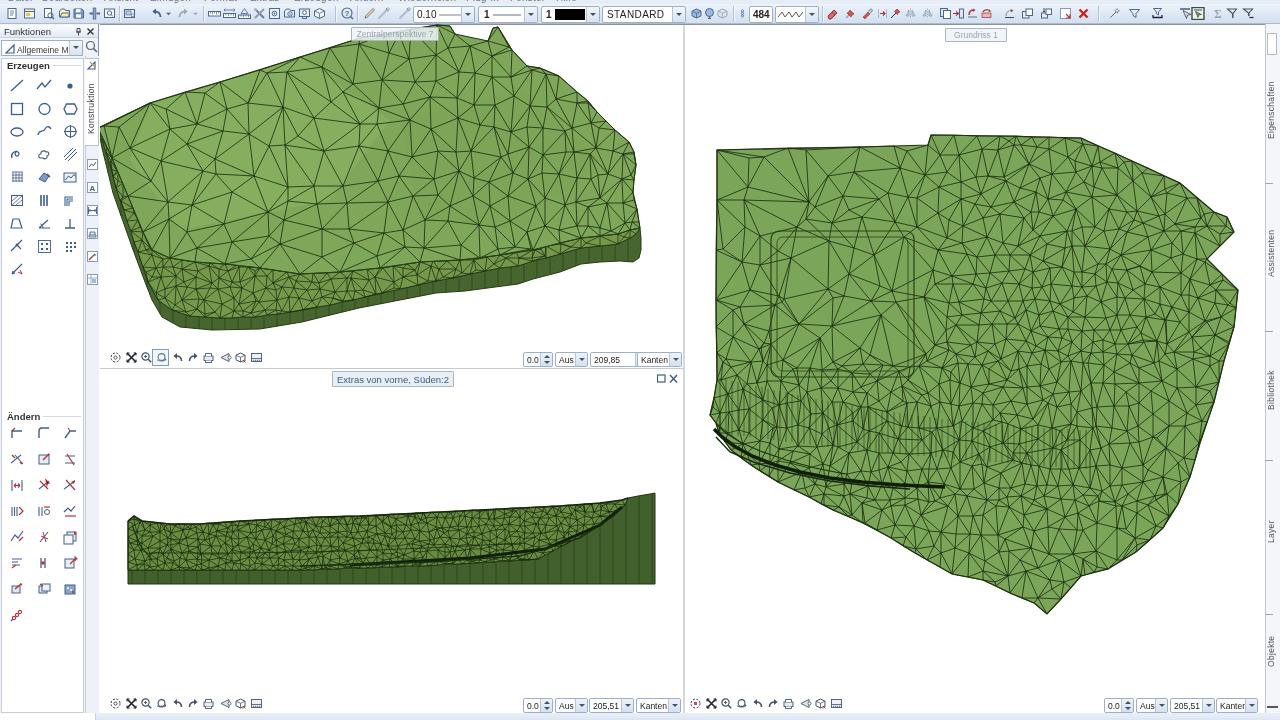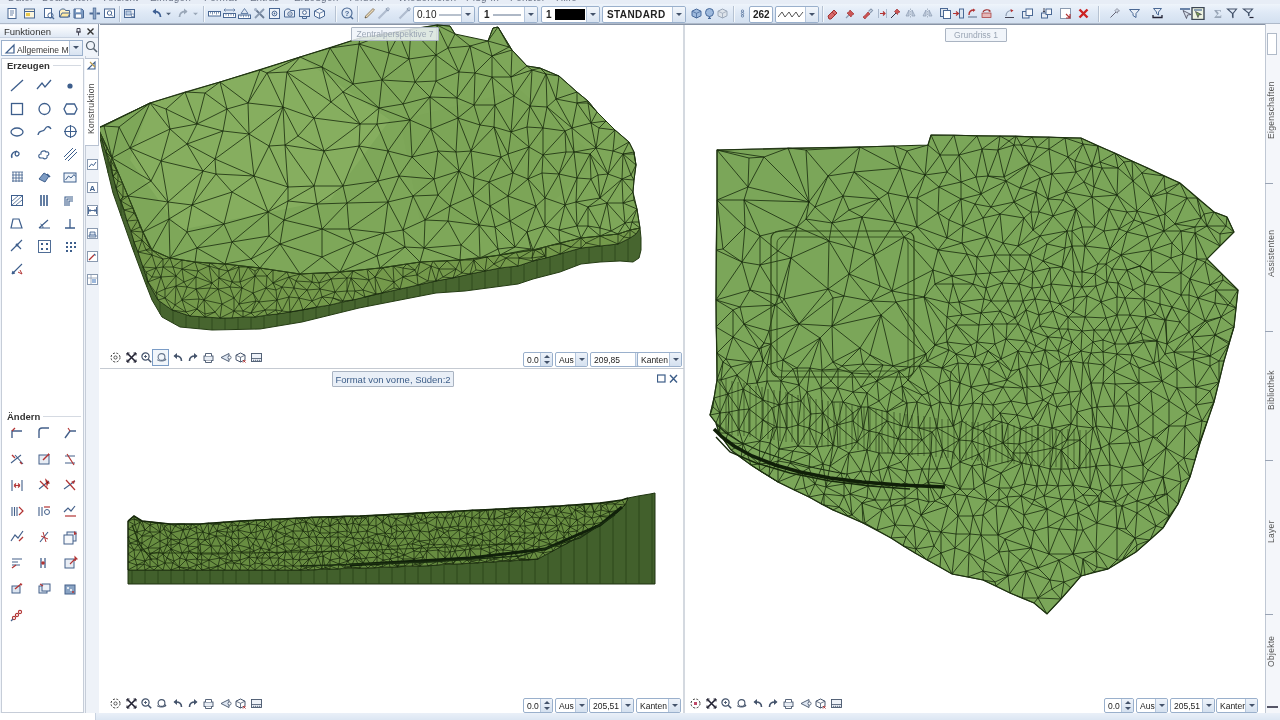--- a/index.html
+++ b/index.html
@@ -167,21 +167,21 @@
         <path d="M0 1h28" stroke="#9aa7b8" stroke-width="1.6"></path>
       </svg>
       <span class="ar"></span>
     </div>
     <div class="combo" style="left:541px;width:59px">
       <span style="position:absolute;left:4px;top:2px;font-weight:bold">1</span>
       <span style="position:absolute;left:13px;top:2px;width:30px;height:11px;background:#000"></span>
       <span class="ar"></span>
     </div>
     <div class="combo" style="left:602px;width:84px">
-      <span style="position:absolute;left:4px;top:2px;font-weight:bold;letter-spacing:.4px">STANDARD</span>
+      <span style="position:absolute;left:4px;top:2px;font-weight:normal;letter-spacing:.4px">STANDARD</span>
       <span class="ar"></span>
     </div>
     <svg style="position:absolute;left:690px;top:3px" width="13" height="13" viewBox="0 0 13 13">
       <path d="M6.5 2L11 4.2v4.6L6.5 11L2 8.8V4.2z" fill="#9db9dd" stroke="#46689a"></path>
       <path d="M2 4.2l4.5 2.1L11 4.2M6.5 6.3V11" fill="none" stroke="#46689a" stroke-width="0.8"></path>
     </svg>
     <svg style="position:absolute;left:703px;top:3px" width="13" height="13" viewBox="0 0 13 13">
       <circle cx="6.5" cy="5.5" r="4" fill="#9db9dd" stroke="#46689a"></circle>
       <path d="M6.5 9.5v2" stroke="#46689a" stroke-width="1.5"></path>
       <path d="M5 11.5h3" stroke="#46689a"></path>
@@ -190,21 +190,21 @@
       <path d="M6.5 2L11 4.2v4.6L6.5 11L2 8.8V4.2z" fill="#dde3ea" stroke="#9aa7b8"></path>
       <path d="M2 4.2l4.5 2.1L11 4.2M6.5 6.3V11" fill="none" stroke="#9aa7b8" stroke-width="0.8"></path>
     </svg>
     <div class="sep" style="left:733px"></div>
     <svg style="position:absolute;left:738px;top:3px" width="9" height="13" viewBox="0 0 13 13">
       <circle cx="6.5" cy="3" r="1.7" fill="none" stroke="#4a6894"></circle>
       <circle cx="6.5" cy="6.5" r="1.7" fill="none" stroke="#4a6894"></circle>
       <circle cx="6.5" cy="10" r="1.7" fill="none" stroke="#4a6894"></circle>
     </svg>
     <div class="combo" style="left:749px;width:24px">
-      <span style="position:absolute;left:3px;top:2px;font-weight:bold">262</span>
+      <span style="position:absolute;left:3px;top:2px;font-weight:bold">484</span>
     </div>
     <div class="combo" style="left:775px;width:44px">
       <svg style="position:absolute;left:2px;top:3px" width="27" height="9">
         <path d="M0 7L4 2l3 5 4-5 3 5 4-5 3 5 4-5" fill="none" stroke="#555" stroke-width="1"></path>
       </svg>
       <span class="ar"></span>
     </div>
     <div class="sep" style="left:822px"></div>
     <svg style="position:absolute;left:826px;top:3px" width="13" height="13" viewBox="0 0 13 13">
       <path d="M2 9l6-6 3 3-6 6H3z" fill="#d76a6a" stroke="#a03030"></path>
@@ -337,21 +337,21 @@
 <path d="M395 114L397 120M43 388L34 402M416 467L413 477M362 379L352 401M357 376L362 379M314 112L330 112M107 427L124 430M477 504L464 516M397 535L411 543M371 383L366 404M30 303L47 286M382 305L396 307M222 403L233 404M112 422L131 423M464 516L450 528M274 465L281 472M265 380L267 402M55 434L45 426M281 230L266 252M478 152L479 165M377 176L367 192M540 202L534 210M246 408L257 426M270 510L269 524M471 317L481 320M462 481L470 502M301 476L297 491M45 426L39 418M214 144L239 151M245 429L251 445M37 338L45 343M319 515L345 524M102 124L120 126M214 144L222 173M239 151L261 148M495 249L474 263M363 345L375 338M347 248L346 264M256 344L272 339M375 338L385 337M222 356L236 371M431 330L418 341M31 126L63 134M367 192L381 207M506 313L488 328M473 337L479 330M236 371L242 369M312 126L318 153M431 273L431 291M282 340L274 359M521 202L534 210M416 144L431 171M86 384L93 381M328 121L343 140M382 293L396 307M536 250L524 261M74 241L64 266M111 203L105 234M347 248L364 244M548 208L534 210M411 383L428 382M367 370L362 379M542 281L535 293M364 244L376 243M181 369L182 383M287 404L297 407M40 335L45 343M474 263L495 271M309 320L315 335M166 458L164 470M91 403L84 419M409 203L399 222M171 418L181 426M147 486L153 483M331 391L335 405M457 199L478 207M193 409L212 415M232 475L243 478M375 475L361 485M181 426L193 429M92 458L74 447M84 439L92 437M163 429L161 450M354 154L366 150M332 300L345 307M316 398L317 419M481 320L479 330M389 476L379 493M317 419L327 436M92 437L104 439M410 442L424 441M289 180L305 183M424 441L436 444M335 121L351 123M441 246L432 259M335 472L348 476M372 327L375 338M290 250L300 264M512 274L519 297M479 190L489 200M410 262L415 278M176 479L196 486M414 138L406 142M530 266L529 279M281 230L291 233M374 280L387 288M312 511L319 515M260 306L249 321M441 246L454 242M469 290L479 296M102 369L93 381M295 170L289 180M340 547L352 544M135 364L146 378M233 404L251 404M75 324L73 325M440 368L428 382M63 385L53 406M533 358L533 337M335 405L317 419M329 294L340 286M407 318L405 329M338 194L332 222M346 113L363 113M222 403L212 415M406 173L409 203M391 388L385 400M340 286L353 291M408 306L424 306M295 511L313 528M299 537L322 552M313 476L310 482M142 152L129 183M495 207L497 230M436 536L422 545M309 231L304 249M267 402L273 416M424 306L435 306M321 473L323 483M449 514L451 521M31 356L35 356M33 409L30 399M324 231L323 247M336 574L340 547M436 536L451 521M543 320L524 332M515 324L529 311M376 243L386 262M65 338L77 337M528 378L524 367M460 293L471 317M102 369L113 361M495 271L503 271M397 339L402 339M174 123L168 148M458 275L469 290M272 492L287 492M511 174L501 174M31 176L58 176M253 360L264 356M208 122L214 144M397 506L411 499M456 149L465 173M101 379L115 377M57 365L53 386M143 217L142 265M83 307L85 320M285 321L270 330M408 163L406 173M125 390L112 401M188 231L206 267M443 382L453 379M252 189L231 203M383 368L385 380M202 169L222 173M446 137L462 144M291 318L289 333M205 368L201 388M137 389L123 404M275 175L263 196M307 396L316 398M361 590L348 579M297 407L286 417M436 444L436 461M196 460L189 476M397 471L403 482M348 579L336 574M30 303L30 276M207 464L204 476M293 430L286 442M391 506L387 530M185 277L195 291M268 111L273 131M515 324L524 332M30 276L30 226M390 148L406 142M296 440L301 443M412 472L403 482M247 246L249 260M252 226L266 252M116 448L123 444M406 142L416 144M298 459L313 464M263 196L277 202M386 262L374 280M345 188L353 188M466 248L459 260M358 472L375 475M424 225L441 208M395 327L397 339M550 284L535 293M363 345L354 362M436 482L451 489M405 329L402 339M321 356L337 364M256 344L253 360M47 286L58 300M446 331L468 339M309 231L324 231M120 195L143 217M216 362L236 371M265 348L264 356M175 383L182 383M466 248L485 234M33 409L42 409M42 409L53 406M121 368L115 377M146 302L174 324M350 168L353 188M238 273L263 279M519 238L524 261M129 183L146 199M147 274L146 302M465 367L453 379M374 407L385 400M30 276L47 286M540 202L521 202M411 383L410 402M353 291L367 287M120 195L111 203M163 186L176 193M494 159L479 165M390 185L367 192M251 404L257 426M344 231L347 248M140 463L158 472M245 429L243 445M367 424L353 442M381 207L386 207M348 476L361 485M340 317L350 322M257 426L251 445M239 151L222 173M240 330L207 342M347 248L333 260M357 237L347 248M405 329L417 328M541 193L540 202M387 461L404 464M265 348L272 339M31 329L47 313M474 263L458 275M108 466L119 464M488 328L479 330M121 368L135 364M328 121L318 153M228 502L243 507M486 283L503 288M325 347L321 356M297 491L310 482M465 367L476 357M123 178L129 183M213 347L222 356M410 527L431 536M333 345L337 364M113 300L146 302M534 222L534 210M181 369L175 383M431 504L440 505M382 305L376 314M405 359L411 383M309 320L302 327M349 275L364 277M157 172L129 183M536 250L537 256M331 391L322 400M478 152L494 159M320 315L315 335M43 388L53 406M210 278L240 330M305 183L297 194M335 405L352 401M479 190L478 207M201 397L212 415M276 219L252 226M371 383L385 400M74 417L84 419M372 462L358 472M223 430L245 429M322 400L317 419M207 429L215 438M231 464L232 475M135 480L138 470M315 449L336 439M411 499L410 527M196 486L179 499M442 470L436 482M519 297L503 308M467 413L457 441M464 516L451 521M447 157L465 173M290 250L287 260M333 345L341 342M495 249L504 255M297 194L314 190M410 262L401 272M377 176L390 185M191 357L205 368M221 127L239 151M374 280L382 293M462 213L478 207M431 330L444 339M43 388L53 386M142 265L113 300M341 363L354 362M290 250L304 249M135 364L137 389M321 300L320 315M371 383L385 380M363 530L387 530M193 377L201 388M407 318L395 327M246 408L251 404M504 453L498 434M314 112L323 117M249 321L263 326M491 364L501 389M521 235L536 250M101 379L101 404M251 404L267 402M131 423L147 421M238 273L249 321M40 335L65 338M423 185L409 203M261 318L270 330M443 382L441 407M147 421L152 423M449 514L431 536M55 434L57 420M222 173L231 203M313 464L313 476M272 492L270 510M270 301L293 301M111 203L92 227M276 397L273 416M31 176L59 203M335 472L323 483M498 434L513 419M155 449L140 463M429 129L438 138M386 222L388 248M383 445L393 444M460 293L455 309M388 248L386 262M202 169L209 198M416 467L424 462M504 255L503 271M396 307L395 327M356 263L364 277M474 280L469 290M524 261L512 274M524 342L507 335M276 219L301 213M255 508L270 510M233 342L253 360M414 138L432 144M388 248L396 248M341 342L341 363M354 154L334 164M329 294L321 300M454 242L465 226M270 510L284 510M202 169L193 175M355 340L354 362M504 255L524 261M205 368L193 377M408 306L407 318M231 174L222 173M297 547L309 558M102 369L115 377M261 293L276 291M350 322L359 326M175 383L177 405M268 111L291 112M78 133L123 178M345 188L347 206M357 376L347 395M440 368L453 379M276 291L295 289M515 194L489 200M63 385L77 396M354 302L373 305M335 405L333 420M93 425L112 422M484 492L477 504M242 458L254 474M509 209L509 203M222 403L236 416M364 445L372 462M373 305L382 305M31 126L31 176M391 388L407 404M269 470L272 492M529 311L524 332M258 460L269 470M65 441L55 434M252 226L247 246M457 441L462 446M518 190L521 202M455 309L471 317M152 345L147 338M341 429L345 441M470 476L462 481M323 247L333 260M263 326L256 344M432 259L439 274M205 482L219 481M355 340L363 345M405 329L397 339M447 266L458 275M548 303L535 293M446 331L453 344M81 341L81 357M216 362L222 356M273 131L290 153M89 281L58 300M348 507L362 503M458 318L468 339M296 341L303 360M261 148L253 163M418 341L417 359M381 207L379 224M63 385L77 376M209 501L228 502M350 168L345 188M86 384L77 396M345 307L350 322M274 359L265 380M77 376L86 384M391 388L406 384M387 530L410 527M379 114L395 114M57 365L77 376M481 470L483 492M406 384L411 383M185 277L146 302M163 186L146 199M267 402L276 397M395 114L412 122M442 320L431 330M276 397L287 404M381 207L361 220M297 556L309 558M395 552L385 564M24 391L28 374M433 205L441 208M451 187L448 196M243 507L230 525M297 407L304 423M407 404L394 416M163 429L171 418M28 374L31 356M297 491L295 511M218 213L188 231M293 430L301 443M81 341L97 336M73 440L84 439M343 140L354 154M396 248L396 263M420 240L409 250M142 265L98 275M83 452L84 439M418 341L428 348M404 443L410 442M275 175L289 180M409 250L410 262M480 296L481 320M274 359L285 363M323 117L328 121M503 288L503 308M448 196L457 199M167 368L181 369M58 176L111 203M389 137L406 142M503 271L503 288M333 345L321 356M363 345L371 358M175 363L191 357M137 389L146 378M166 491L176 479M134 314L146 302M252 226L281 230M142 152L157 172M253 163L275 175M353 291L345 307M483 377L501 389M473 337L476 357M426 245L441 246M43 388L42 409M364 556L352 574M236 371L231 378M436 536L449 514M335 405L347 395M275 158L275 175M121 368L137 389M295 289L314 287M347 395L352 401M223 430L236 416M465 367L483 377M314 287L329 294M231 464L219 474M352 401L352 415M301 476L310 482M236 416L245 429M137 440L144 442M424 462L429 478M251 404L273 416M396 307L408 306M123 473L138 470M366 404L367 424M451 477L436 482M288 465L301 476M291 233L290 250M144 442L155 449M477 453L492 439M495 249L495 271M481 320L503 308M240 330L224 343M347 248L356 263M486 283L479 296M357 237L376 243M158 472L164 470M511 235L504 255M45 343L51 351M431 330L428 348M364 244L365 260M164 470L181 474M473 337L491 345M533 358L510 363M282 340L285 363M474 263L486 283M488 328L507 335M385 337L397 339M373 505L391 506M242 369L253 360M380 168L377 176M181 369L193 377M298 275L305 277M287 404L307 396M412 122L429 129M261 318L263 326M191 506L209 501M387 288L399 293M471 317L473 337M91 403L93 425M222 173L209 198M297 407L316 398M409 203L418 207M429 129L446 137M272 492L255 508M385 564L375 575M331 391L347 395M399 293L420 294M45 426L57 420M426 404L423 420M375 575L361 590M274 438L274 465M521 235L509 209M386 222L376 243M31 356L31 329M276 219L291 233M362 503L363 530M73 325L78 319M389 476L392 489M31 329L30 303M286 417L274 438M454 242L454 242M107 345L111 344M366 150L390 148M543 320L543 318M441 246L447 266M111 344L124 344M444 339L453 344M397 120L382 133M305 183L328 178M454 242L459 260M453 344L468 339M530 266L542 281M478 152L456 149M303 360L317 363M509 209L497 230M438 138L432 144M312 511L337 503M260 306L261 318M65 338L71 359M528 378L510 381M157 378L167 389M102 369L101 379M544 279L542 281M295 170L305 183M340 547L364 556M291 233L309 231M350 322L346 329M397 339L405 359M175 383L167 397M75 324L78 319M440 368L443 382M320 157L328 178M270 301L261 318M528 188L541 193M362 313L359 326M63 385L63 409M184 331L207 342M253 360L254 378M407 318L417 328M42 409L57 420M120 126L123 178M353 188L347 206M352 401L366 404M77 376L77 396M297 556L282 553M391 388L391 402M258 460L254 474M374 407L381 416M366 404L374 407M245 429L257 426M406 384L407 404M53 406L57 420M152 345L136 346M341 429L336 439M168 148L193 175M219 481L209 501M31 356L42 370M257 426L267 428M324 231L339 245M155 449L161 450M62 163L123 178M511 174L518 190M174 324L147 338M335 472L346 480M339 245L333 260M161 450L175 447M270 330L256 344M406 173L423 185M385 564L378 558M361 461L372 462M218 213L206 267M447 266L439 274M129 460L140 463M195 291L174 324M64 266L54 283M423 185L441 188M81 341L71 359M429 478L442 470M123 473L119 464M189 476L204 476M418 341L405 359M303 345L303 360M412 122L406 142M261 293L260 306M282 553L283 529M146 302L147 338M218 213L247 246M167 368L157 378M64 266L93 272M91 403L101 404M291 318L302 327M205 368L217 377M137 389L136 410M322 277L337 277M247 246L238 273M297 556L297 547M275 175L277 202M426 404L441 407M483 377L483 402M337 277L349 275M420 294L431 291M112 401L112 422M448 196L441 208M30 276L56 238M317 419L327 429M515 194L518 190M207 464L219 474M431 291L444 291M282 553L297 547M335 405L352 415M506 313L521 298M351 462L335 472M185 448L182 462M207 429L223 430M304 423L301 443M521 298L535 293M412 472L413 477M113 300L97 336M74 447L84 439M323 117L312 126M219 459L231 464M312 337L325 347M466 248L474 263M136 346L147 338M58 300L73 325M281 472L301 476M479 330L491 345M405 329L418 341M295 511L312 511M142 152L123 178M45 343L35 356M375 338L371 358M361 485L379 493M390 185L386 207M322 552L340 547M168 148L157 172M265 348L274 359M89 281L113 300M293 301L291 318M248 522L255 529M466 248L495 249M121 368L125 390M385 337L371 358M306 300L309 320M376 314L372 327M86 384L91 403M465 367L467 390M548 208L534 222M386 318L382 332M93 381L101 404M411 383L426 404M123 178L111 203M519 297L529 279M390 185L381 207M534 222L521 235M266 550L254 543M361 220L344 231M366 404L352 415M428 382L441 407M288 465L281 472M367 424L364 445M183 407L171 418M137 440L129 460M436 461L429 478M31 176L62 163M254 543L241 536M257 426L265 444M471 414L480 424M298 459L301 476M407 404L415 424M262 482L255 508M74 212L74 241M357 237L364 244M267 428L274 438M375 426L364 445M364 445L375 445M361 590L352 574M163 186L193 175M364 244L356 263M379 224L376 243M477 504L483 492M207 342L213 347M474 263L474 280M488 328L491 345M451 187L473 192M107 345L95 357M349 275L340 286M97 336L111 344M24 391L27 383M61 360L71 359M54 283L47 286M78 133L63 134M446 137L456 149M93 381L101 379M168 224L163 250M395 367L405 359M333 345L341 363M295 289L293 301M431 504L449 514M382 305L386 318M420 240L435 231M428 382L443 382M285 363L303 360M191 506L179 499M245 382L254 378M191 357L193 377M471 317L458 318M297 407L307 396M157 172L163 186M112 401L123 404M481 169L479 190M320 315L332 327M465 173L473 192M157 378L151 401M305 183L314 190M501 174L489 200M340 317L346 329M276 219L281 230M177 499L162 492M395 552L373 536M510 381L516 397M107 427L92 437M176 479L179 499M328 178L338 194M372 462L375 475M514 419L513 419M191 506L196 486M301 213L291 233M454 242L441 246M104 439L116 448M196 486L209 501M387 461L389 476M202 443L207 464M489 200L495 207M543 320L529 311M429 320L442 320M327 429L327 436M31 329L40 335M436 444L457 441M451 477L462 481M350 168L362 175M481 470L495 458M156 342L177 340M240 330L241 337M289 333L296 341M146 199L176 193M457 316L458 318M196 486L205 482M65 338L61 360M313 476L321 473M298 275L295 289M319 515L337 503M214 144L202 169M77 337L71 359M454 242L466 248M397 339L395 367M392 489L403 482M320 157L305 183M352 544L364 556M239 151L231 174M184 331L197 341M402 339L405 359M31 176L37 225M479 296L471 317M333 260L346 264M334 164L328 178M524 342L510 363M491 364L510 381M205 514L220 513M380 168L406 173M332 300L340 317M417 316L417 328M101 379L112 401M439 274L458 275M77 396L91 403M423 185L433 205M443 382L452 402M385 400L381 416M221 379L216 402M163 250L185 277M135 480L138 481M55 434L61 429M313 464L321 473M345 441L339 460M441 188L448 196M272 492L284 510M111 203L143 217M63 409L57 420M435 306L451 303M335 472L338 491M408 548L397 535M550 284L544 279M30 399L24 391M325 464L335 472M155 449L158 460M469 472L451 477M168 224L188 231M430 482L411 499M386 222L396 248M391 402L381 416M529 311L543 318M394 416L393 444M302 152L318 153M287 492L284 510M388 248L396 263M412 240L409 250M202 443L221 447M375 575L378 558M77 337L81 341M504 255L512 274M402 339L418 341M422 545L411 543M524 261L530 266M524 342L524 332M147 274L158 272M264 356L274 359M363 125L366 150M81 357L95 357M515 194L509 203M341 342L354 362M354 154L350 168M329 294L332 300M115 377L125 390M417 359L429 360M408 306L417 316M453 379L467 390M231 174L252 189M297 547L322 552M462 144L478 152M431 171L406 173M216 362L217 377M424 306L429 320M503 308L488 328M467 390L483 377M316 398L322 400M270 301L291 318M515 324L508 328M123 404L112 422M322 400L335 405M30 226L56 238M207 429L212 415M509 209L521 202M467 413L453 418M212 415L223 430M301 443L298 459M404 464L397 471M30 226L31 176M361 485L362 503M495 271L503 288M332 222L324 231M74 447L73 440M152 345L156 342M429 478L413 477M341 429L353 442M134 314L97 336M242 121L254 131M116 448L119 464M219 481L228 502M123 444L137 440M470 476L483 492M422 545L431 536M416 144L432 144M497 230L485 234M462 446L477 453M229 529L230 525M474 280L479 296M65 441L73 440M270 330L272 339M177 340L197 341M138 470L158 472M81 341L95 357M209 198L231 203M217 522L230 525M362 175L367 192M51 351L35 356M219 481L235 491M89 281L83 307M47 313L65 338M324 231L344 231M261 148L275 158M322 277L329 294M207 342L191 357M381 207L386 222M399 222L418 207M37 225L56 238M235 491L243 478M306 300L291 318M303 345L321 356M290 153L295 170M97 336L95 357M485 234L495 249M345 307L362 313M274 359L273 382M420 294L408 306M77 376L93 381M477 453L479 470M362 503L373 505M386 318L372 327M167 368L175 383M93 381L91 403M428 348L429 360M263 279L273 278M506 313L503 308M477 504L470 502M385 400L391 402M362 175L353 188M428 382L426 404M273 278L298 275M285 363L273 382M367 287L382 293M442 320L446 331M77 396L74 417M137 389L151 401M273 416L286 417M451 187L457 199M243 507L248 522M297 407L317 419M382 293L387 288M87 404L84 419M407 404L404 426M163 429L181 426M251 445L242 458M193 429L185 448M185 448L193 446M473 192L479 190M297 491L312 511M218 213L252 226M267 428L265 444M441 208L435 231M410 402L415 424M358 472L361 485M84 419L84 439M351 462L358 472M193 446L202 443M343 140L366 150M158 460L166 458M451 489L440 505M420 240L426 245M142 265L147 274M348 579L352 574M83 452L92 437M304 423L327 436M415 424L410 442M166 458L182 462M548 303L543 318M409 250L421 258M47 286L47 313M435 231L441 246M219 474L232 475M157 172L146 199M97 336L107 345M134 314L124 344M426 245L432 259M336 574L352 574M28 374L27 383M428 348L444 339M310 482L323 483M462 144L456 149M238 273L261 293M285 363L297 369M440 505L449 514M390 148L380 168M353 291L354 302M507 335L510 363M297 369L303 360M449 514L470 502M465 173L451 187M364 556L366 565M236 371L245 382M146 378L157 378M494 159L511 174M501 174L479 190M340 317L332 327M167 389L151 401M460 293L469 290M501 389L510 381M328 178L314 190M511 174L528 188M324 569L310 562M387 461L375 475M202 443L196 460M489 200L478 207M509 436L513 419M310 562L297 556M390 185L409 203M361 220L379 224M499 402L480 424M263 326L270 330M451 477L451 489M28 374L42 370M273 131L275 158M291 233L304 249M392 489L391 506M270 330L289 333M156 342L166 349M240 330L233 342M486 283L494 298M289 333L282 340M395 552L378 558M45 343L65 338M552 266L544 279M166 349L177 340M507 335L524 332M390 185L406 173M302 327L296 341M533 358L524 367M423 185L418 207M107 345L113 361M354 362L367 370M74 212L111 203M357 237L379 224M85 320L81 341M444 339L453 359M201 388L217 377M508 328L524 332M205 514L209 501M379 224L386 222M332 300L320 315M380 168L390 185M217 377L221 379M77 396L87 404M510 363L510 381M398 158L406 173M115 377L112 401M504 453L495 458M87 404L91 403M441 188L433 205M407 404L410 402M229 529L217 522M373 536L352 544M453 379L452 402M305 277L322 277M325 464L321 473M410 402L426 404M168 224L143 217M293 430L304 423M477 453L457 458M467 390L467 413M254 131L273 131M395 552L397 535M389 476L403 482M161 450L158 460M304 423L317 419M412 240L396 248M202 443L215 438M158 472L166 491M253 163L275 158M454 242L466 248M478 207L465 226M404 426L393 444M441 407L444 419M509 209L511 235M444 419L457 441M215 438L221 447M338 491L348 507M182 462L196 460M441 246L459 260M465 226L485 234M481 169L501 174M231 174L231 203M397 120L389 137M196 460L207 464M249 477L254 474M501 174L515 194M267 260L263 279M408 548L411 543M533 337L524 332M254 474L269 470M185 277L158 272M301 213L317 219M303 360L321 356M338 491L346 480M340 286L332 300M465 226L486 219M317 363L337 364M157 378L175 383M63 134L62 163M335 121L343 140M209 198L188 231M424 306L417 316M486 219L497 230M267 260L287 260M270 301L285 321M362 313L372 327M435 306L429 320M287 260L300 264M253 360L265 380M388 274L401 272M353 188L367 192M182 383L177 405M401 272L415 278M124 430L104 439M366 404L385 400M541 193L548 208M361 485L348 507M410 442L404 464M367 424L375 426M406 384L410 402M503 288L519 297M242 121L221 127M315 449L298 459M422 545L410 527M236 445L242 458M379 493L362 503M257 426L273 416M282 553L266 550M220 513L230 525M274 438L286 442M174 324L156 342M399 222L412 240M235 491L228 502M480 424L457 441M289 333L302 327M469 472L479 470M147 274L113 300M274 465L288 465M302 327L315 335M177 340L184 350M195 291L240 330M332 327L325 347M184 350L197 341M123 473L129 460M348 476L358 472M322 277L314 287M382 332L385 337M42 370L57 365M290 153L275 158M261 293L270 301M337 277L329 294M430 482L436 482M74 212L56 238M30 276L64 266M371 358L383 368M312 337L321 356M429 129L432 144M276 291L293 301M428 348L417 359M354 302L362 313M313 528L323 527M136 346L145 357M242 458L243 478M221 379L231 378M373 305L376 314M137 389L143 404M245 382L233 404M464 516L470 502M431 171L441 188M550 284L548 303M340 547L352 574M216 362L231 378M87 404L74 417M101 404L112 401M473 192L457 199M548 303L543 320M317 419L333 420M205 514L191 506M123 404L131 423M84 419L73 440M351 462L348 476M185 448L196 460M521 398L513 419M441 407L452 402M310 482L312 511M261 214L252 226M191 506L177 499M59 203L37 225M501 389L499 402M296 125L312 126M93 425L84 439M361 461L358 472M363 113L351 123M467 413L480 424M124 430L137 440M382 332L395 327M548 303L529 311M327 429L333 420M435 231L426 245M312 126L328 121M295 170L320 157M429 478L436 482M134 314L111 344M426 245L421 258M241 337L256 344M210 278L249 321M497 230L511 235M320 157L334 164M457 458L469 472M58 300L78 319M238 273L210 278M300 264L298 275M113 361L121 368M263 279L261 293M166 349L152 364M332 222L354 212M168 148L202 169M51 351L57 365M453 359L465 367M367 287L354 302M385 337L383 368M30 226L37 225M306 300L320 315M378 558L366 565M296 380L307 381M451 303L442 320M300 264L316 259M182 383L201 388M167 397L177 405M386 318L395 327M457 316L455 309M201 388L201 397M316 259L333 260M521 235L511 235M415 278L431 273M506 313L529 311M509 436L498 434M390 185L396 203M57 420L61 429M361 220L357 237M334 536L322 552M431 273L439 274M183 407L181 426M152 423L144 442M436 461L442 470M137 440L140 463M219 474L205 482M457 441L457 458M381 416L394 416M529 279L542 281M336 439L325 464M74 212L92 227M193 429L202 443M552 266L530 266M291 112L296 125M375 426L375 445M249 321L261 318M521 235L519 238M408 163L431 171M119 464L129 460M301 443L315 449M51 351L65 338M207 342L224 343M181 474L189 476M313 464L325 464M349 275L353 291M396 263L388 274M24 391L34 389M262 482L272 492M85 320L77 337M54 283L89 281M111 344L113 361M206 267L238 273M375 475L389 476M441 208L462 213M391 506L397 506M508 328L507 335M98 275L96 278M318 153L320 157M124 344L121 368M295 289L306 300M453 344L453 359M364 277L353 291M451 489L462 481M460 293L451 303M266 252L290 250M352 574L366 565M343 140L334 164M314 287L321 300M435 231L465 226M334 536L345 524M157 172L193 175M396 263L410 262M396 307L407 318M317 363L307 381M465 173L481 169M528 378L516 397M492 480L495 458M341 363L357 376M512 274L530 266M467 390L452 402M543 320L538 337M101 404L93 425M395 552L387 530M273 382L267 402M107 427L104 439M393 444L404 464M158 472L153 483M284 510L269 524M301 213L309 231M538 337L533 358M483 492L470 502M146 199L168 224M441 407L423 420M104 439L123 444M387 461L397 471M444 419L436 444M286 442L274 465M489 200L509 203M202 443L219 459M164 470L166 491M338 491L337 503M295 511L283 529M341 429L367 424M465 226L466 248M162 492L147 486M337 503L345 524M174 123L120 126M327 429L336 439M453 418L457 441M499 402L513 419M317 219L309 231M486 219L485 234M392 489L411 499M351 123L363 125M124 344L136 346M408 548L399 551M417 328L431 330M328 178L345 188M333 260L337 277M272 339L282 340M302 327L312 337M317 363L321 356M439 274L431 291M135 364L145 357M184 350L175 363M167 389L175 383M239 151L253 163M476 357L491 364M399 222L396 248M399 293L408 306M479 296L481 320M34 402L42 409M314 389L325 377M264 356L265 380M242 121L245 111M494 298L503 308M31 126L62 163M183 407L193 409M504 453L492 480M221 379L222 403M236 445L231 464M345 441L351 462M429 320L431 330M399 222L386 222M373 536L378 558M83 452L74 447M310 562L309 558M61 429L73 440M267 428L273 416M353 442L361 461M469 472L470 476M228 502L230 525M477 453L481 470M430 482L431 504M249 477L235 491M391 402L394 416M143 217L105 234M175 447L185 448M481 470L479 470M287 492L295 511M404 426L410 442M140 463L158 460M441 188L451 187M93 272L98 275M382 332L375 338M465 173L479 165M204 476L219 474M152 345L152 364M314 190L338 194M287 492L297 491M276 291L270 301M515 194L521 202M412 240L420 240M354 154L362 175M136 346L135 364M254 131L261 148M388 274L387 288M478 207L495 207M411 499L431 504M373 305L362 313M464 516L449 514M480 296L479 296M304 249L323 247M431 171L423 185M366 150L362 175M216 362L221 379M491 345L491 364M385 380L391 388M421 258L432 259M337 364L325 377M501 389L483 402M444 291L460 293M313 528L322 552M136 410L131 423M467 413L471 414M193 446L196 460M212 415L236 416M323 483L312 511M124 430L123 444M336 574L324 569M404 464L412 472M73 325L77 337M236 445L243 445M410 442L424 462M332 222L344 231M483 402L480 424M152 345L166 349M429 478L430 482M116 448L129 460M131 423L137 440M416 467L429 478M324 569L340 547M379 493L391 506M189 476L196 486M497 230L495 249M174 324L177 340M235 491L255 508M480 424L477 453M270 330L282 340M519 238L511 235M147 338L156 342M83 307L78 319M301 476L313 476M332 327L341 342M375 575L366 565M491 345L507 335M51 351L42 370M296 341L303 345M379 493L392 489M337 364L341 363M399 222L424 225M235 491L262 482M255 529L269 524M266 550L269 524M420 294L424 306M182 383L193 377M75 324L77 337M457 316L442 320M431 291L435 306M506 313L515 324M395 367L385 380M53 406L63 409M362 175L377 176M420 240L421 258M285 363L287 379M442 320L458 318M521 298L529 311M245 382L251 404M63 409L77 396M297 369L296 380M382 293L399 293M254 378L267 402M193 409L181 426M144 442L140 463M391 402L407 404M251 445L258 460M193 429L193 446M241 536L229 529M277 202L261 214M397 506L387 530M291 112L273 131M410 402L423 420M332 327L346 329M265 444L274 465M286 417L293 430M534 222L509 209M375 445L387 461M255 508L255 529M451 489L449 514M281 472L287 492M314 112L296 125M266 252L249 260M415 424L424 441M138 470L153 483M231 174L253 163M423 420L436 444M134 314L136 346M465 173L479 190M206 267L185 277M28 374L34 389M71 359L81 357M124 344L113 361M120 126L142 152M249 260L238 273M261 214L276 219M347 206L367 192M405 359L417 359M343 140L320 157M314 287L306 300M146 199L143 217M435 231L454 242M390 148L398 158M166 349L175 363M296 125L302 152M297 369L317 363M415 278L420 294M519 297L521 298M254 378L265 380M396 307L386 318M406 142L408 163M492 480L481 470M341 363L341 380M184 331L174 324M123 404L136 410M479 165L481 169M521 398L516 397M249 260L267 260M167 389L167 397M364 277L374 280M354 362L357 376M136 410L143 404M393 444L387 461M467 413L483 402M242 369L254 378M374 280L388 274M193 175L176 193M143 404L147 421M314 389L316 398M483 402L499 402M341 429L352 415M158 460L158 472M334 536L352 544M396 203L386 207M142 265L158 272M151 401L152 423M499 402L498 434M352 415L367 424M251 445L265 444M392 489L397 506M348 507L345 524M471 317L479 330M56 238L64 266M75 324L85 320M74 241L105 234M516 397L513 419M221 447L231 464M265 444L274 438M548 208L540 202M403 482L411 499M54 283L58 300M242 458L258 460M386 207L386 222M105 234L93 272M395 552L399 551M333 260L322 277M375 426L393 444M166 349L184 350M258 460L274 465M30 303L47 313M346 264L337 277M315 335L312 337M321 473L335 472M359 326L363 345M354 362L371 358M305 277L295 289M403 482L413 477M85 320L97 336M399 293L396 307M35 356L42 370M224 343L222 356M367 370L383 368M201 388L221 379M413 477L430 482M283 529L299 537M494 298L481 320M453 344L476 357M346 264L356 263M460 293L479 296M81 357L77 376M195 291L184 331M299 537L313 528M458 275L474 280M47 313L73 325M536 250L552 266M429 320L417 328M373 536L364 556M317 363L325 377M231 378L222 403M474 280L486 283M58 300L83 307M216 402L212 415M353 442L351 462M385 380L385 400M552 266L550 284M477 453L469 472M467 390L483 402M314 190L317 219M101 404L112 422M83 307L113 300M330 112L328 121M161 450L166 458M285 321L291 318M481 470L470 476M177 499L176 479M217 522L205 514M424 225L412 240M431 504L410 527M478 207L486 219M441 407L453 418M404 426L404 443M175 447L182 462M291 318L309 320M359 326L372 327M59 203L56 238M286 442L298 459M450 528L451 521M223 430L221 447M273 131L296 125M339 460L351 462M372 327L382 332M224 343L233 342M152 345L145 357M275 158L295 170M267 260L273 278M397 471L412 472M233 342L241 337M185 277L210 278M254 131L239 151M287 260L298 275M241 536L248 522M95 357L102 369M338 491L361 485M340 286L345 307M401 272L387 288M429 360L440 368M494 159L481 169M317 219L332 222M491 345L476 357M184 350L191 357M373 536L387 530M163 250L158 272M296 341L285 363M440 368L453 359M152 364L146 378M273 382L287 379M31 126L102 124M435 306L442 320M432 144L447 157M42 370L43 388M296 380L287 404M550 284L542 281M330 112L323 117M287 379L296 380M143 404L151 401M528 378L521 398M182 383L183 407M73 325L65 338M167 397L171 418M151 401L167 397M410 442L416 467M499 402L516 397M367 424L381 416M521 398L514 419M323 527L322 552M135 480L123 473M209 198L218 213M483 402L471 414M324 569L322 552M416 467L412 472M315 449L313 464M287 404L273 416M424 441L424 462M189 476L176 479M379 493L373 505M354 212L344 231M182 462L181 474M123 473L108 466M231 203L261 214M382 133L389 137M433 205L418 207M123 444L129 460M147 421L137 440M235 491L243 507M480 424L462 446M446 137L438 138M204 476L196 486M492 480L483 492M375 426L381 416M249 477L262 482M245 111L254 131M380 168L398 158M30 276L54 283M286 442L296 440M398 158L408 163M194 262L206 267M375 575L352 574M332 327L333 345M484 492L483 492M152 364L167 368M288 465L298 459M92 458L104 439M365 260L364 277M266 550L255 529M337 277L340 286M418 207L424 225M473 192L478 207M213 347L191 357M431 291L424 306M302 152L295 170M341 380L357 376M444 291L435 306M323 527L345 524M247 246L266 252M39 418L42 409M365 260L386 262M113 361L115 377M431 171L451 187M297 369L287 379M216 402L222 403M535 293L529 311M254 378L251 404M386 262L396 263M362 379L347 395M453 359L453 379M107 427L112 422M146 378L151 401M397 535L399 551M337 364L341 380M503 271L512 274M265 444L258 460M113 300L134 314M233 404L236 416M375 445L372 462M255 508L248 522M281 472L272 492M112 422L124 430M59 203L74 212M501 389L516 397M410 527L411 543M444 419L453 418M31 126L78 133M347 206L354 212M93 425L92 437M274 465L269 470M478 152L465 173M363 113L363 125M246 408L245 429M309 320L320 315M323 483L337 503M383 445L387 461M138 470L138 481M327 429L341 429M301 476L287 492M438 138L447 157M129 460L138 470M462 213L435 231M345 441L353 442M423 420L424 441M379 114L382 133M320 315L340 317M333 420L352 415M528 188L540 202M102 124L78 133M353 442L364 445M395 327L405 329M372 462L387 461M300 264L305 277M459 260L458 275M509 203L521 202M256 344L265 348M323 483L338 491M263 279L276 291M166 349L167 368M296 125L290 153M442 470L451 477M316 259L322 277M415 278L399 293M519 297L506 313M473 337L468 339M51 351L61 360M453 359L476 357M273 278L295 289M406 142L398 158M312 126L302 152M367 287L373 305M220 513L228 502M385 337L395 367M416 144L408 163M382 293L382 305M451 303L455 309M62 163L58 176M397 535L410 527M61 360L77 376M459 260L474 263M307 381L325 377M242 369L245 382M174 123L208 122M457 316L471 317M367 370L357 376M201 388L216 402M395 367L406 384M314 389L307 396M217 522L220 513M57 420L74 417M334 536L340 547M40 335L37 338M514 419L509 436M151 401L147 421M289 180L297 194M321 300L332 300M219 474L219 481M471 317L468 339M509 436L504 453M345 524L352 544M147 486L138 481M108 466L92 458M74 241L56 238M65 441L61 429M221 447L219 459M457 199L462 213M193 409L207 429M336 439L339 460M407 318L417 316M232 475L235 491M92 458L83 452M277 202L301 213M92 227L105 234M397 506L410 527M375 426L383 445M163 429L155 449M457 458L451 477M417 316L429 320M413 477L411 499M301 443L327 436M238 273L260 306M266 252L287 260M488 328L508 328M537 256L524 261M359 326L355 340M431 171L447 157M335 121L328 121M396 263L401 272M325 347L333 345M277 202L297 194M367 370L371 358M512 274L503 288M181 369L191 357M124 344L135 364M364 277L367 287M233 342L222 356M195 291L146 302M34 389L43 388M468 339L476 357M47 313L40 335M362 379L371 383M330 112L346 113M295 170L275 175M412 122L397 120M233 404L246 408M314 190L301 213M481 320L488 328M450 528L436 536M410 262L421 258M273 382L276 397M177 499L166 491M533 358L524 342M476 357L483 377M284 510L283 529M283 529L297 547M338 194L317 219M124 430L131 423M287 379L287 404M39 418L33 409M175 447L166 458M286 442L288 465M223 430L215 438M164 470L176 479M295 511L299 537M374 407L367 424M495 207L486 219M452 402L453 418M162 492L166 491M151 401L171 418M296 440L298 459M221 447L236 445M317 219L324 231M480 424L498 434M290 153L302 152M412 122L414 138M436 536L431 536M207 464L219 459M158 272L146 302M287 260L273 278M375 445L383 445M376 243L365 260M241 536L230 525M269 470L281 472M404 464L416 467M439 274L444 291M396 203L409 203M495 271L486 283M346 480L361 485M135 364L152 364M470 476L479 470M174 123L142 152M458 275L460 293M74 241L92 227M230 525L248 522M231 203L252 226M432 144L431 171M197 341L191 357M351 123L343 140M42 370L34 389M58 300L47 313M376 243L388 248M314 389L331 391M456 149L447 157M81 357L93 381M495 271L504 255M325 377L341 380M183 407L201 397M383 368L371 383M177 405L171 418M31 356L37 338M341 380L347 395M417 359L428 382M182 462L164 470M543 320L533 337M39 418L57 420M245 111L268 111M231 203L218 213M63 409L74 417M193 429L207 429M310 562L322 552M436 444L424 462M102 124L123 178M345 307L354 302M477 453L495 458M263 196L261 214M373 505L363 530M249 477L243 478M143 217L163 250M243 445L242 458M181 426L185 448M293 430L274 438M254 474L262 482M424 225L435 231M268 111L254 131M188 231L194 262M315 335L332 327M442 320L455 309M436 482L440 505M247 246L206 267M92 458L92 437M197 341L207 342M304 249L316 259M524 342L533 337M57 365L61 360M421 258L431 273M254 543L255 529M341 342L355 340M395 327L385 337M383 368L395 367M205 368L216 362M323 527L334 536M480 296L494 298M337 503L348 507M231 378L245 382M366 150L380 168M53 386L63 385M491 345L510 363M85 320L78 319M364 556L378 558M528 188L521 202M447 157L451 187M397 120L406 142M33 409L34 402M58 176L59 203M363 113L379 114M296 380L307 396M469 472L462 481M519 238L504 255M129 183L120 195M347 206L332 222M182 383L201 397M136 410L147 421M422 545L408 548M246 408L236 416M452 402L467 413M504 453L492 439M249 321L241 337M312 511L313 528M64 266L89 281M367 192L354 212M152 423L171 418M379 114L363 125M344 231L339 245M333 420L341 429M140 463L138 470M245 429L236 445M528 188L518 190M319 515L323 527M93 272L96 278M348 476L346 480M480 424L492 439M243 445L251 445M334 164L350 168M318 153L343 140M231 464L242 458M123 178L120 195M120 195L146 199M316 259L305 277M108 466L116 448M252 189L275 175M296 341L312 337M273 278L276 291M195 291L207 342M354 212L361 220M242 121L239 151M433 205L448 196M382 293L373 305M266 550L283 529M346 329L355 340M382 133L390 148M486 283L480 296M307 381L314 389M428 348L453 359M123 178L58 176M213 347L216 362M125 390L137 389M71 359L77 376M395 367L391 388M113 300L85 320M534 222L521 202M396 248L409 250M177 405L183 407M269 524L283 529M289 180L277 202M405 359L406 384M379 114L397 120M34 389L34 402M61 429L74 417M297 369L307 381M457 199L441 208M193 409L193 429M362 379L366 404M232 475L219 481M363 530L352 544M219 459L219 474M394 416L404 426M552 266L537 256M277 202L276 219M163 429L144 442M457 458L442 470M286 417L304 423M462 446L457 458M404 426L415 424M255 508L269 524M451 489L470 502M297 194L301 213M314 112L312 126M266 252L267 260M261 318L285 321M281 230L290 250M207 429L202 443M315 449L327 436M462 213L465 226M536 250L519 238M346 329L359 326M134 314L147 338M325 464L339 460M213 347L224 343M249 260L263 279M389 476L397 471M417 328L418 341M221 127L214 144M374 280L367 287M462 481L483 492M222 356L242 369M415 278L431 291M506 313L508 328M272 339L274 359M519 297L535 293M96 278L113 300M344 231L357 237M345 524L363 530M176 193L188 231M495 249L511 235M363 530L373 536M74 241L93 272M529 279L535 293M530 266L544 279M184 331L177 340M265 380L273 382M105 234L98 275M193 175L209 198M367 370L371 383M287 379L276 397M249 321L240 330M491 364L483 377M260 306L270 301M314 389L322 400M533 358L528 378M299 537L297 547M158 460L164 470M396 203L399 222M162 492L153 483M350 322L362 313M181 474L176 479M404 443L404 464M537 256L530 266M147 486L135 480M176 193L168 224M348 507L363 530M313 464L301 476M208 122L221 127M362 313L376 314M273 416L274 438M363 125L382 133M206 267L210 278M375 475L379 493M105 234L142 265M92 458L65 441M429 129L414 138M163 429L175 447M431 330L446 331M98 275L113 300M362 175L380 168M346 264L349 275M282 340L296 341M315 335L325 347M163 250L142 265M176 193L209 198M458 275L444 291M243 507L255 508M359 326L375 338M145 357L152 364M305 277L314 287M356 263L349 275M386 207L399 222M512 274L529 279M491 364L510 363M363 125L343 140M233 342L242 369M414 138L416 144M177 499L179 499M510 363L524 367M325 377L331 391M163 250L194 262M231 464L243 478M95 357L93 381M417 359L411 383M331 391L341 380M193 409L201 397M492 480L484 492M231 378L233 404M356 263L365 260M31 329L37 338M429 360L428 382M53 386L53 406M538 337L533 337M201 397L216 402M84 419L93 425M74 447L65 441M78 133L62 163M446 137L447 157M345 188L338 194M181 426L175 447M492 439L495 458M93 425L107 427M424 225L420 240M415 424L423 420M242 458L249 477M188 231L163 250M74 417L73 440M142 152L168 148M205 482L209 501M431 504L431 536M509 209L495 207M364 445L361 461M436 482L431 504M269 470L262 482M223 430L236 445M423 420L444 419M327 436L336 439M313 476L323 483M168 148L214 144M346 113L351 123M304 249L300 264M309 231L323 247M336 439L345 441M323 247L316 259M421 258L415 278M263 326L241 337M233 342L256 344M351 462L361 461M338 194L347 206M432 259L431 273M241 536L255 529M95 357L113 361M401 272L399 293M495 207L509 203M446 331L444 339M429 360L453 359M494 159L501 174M273 131L261 148M252 189L261 214M503 288L494 298M174 123L214 144M323 247L339 245M152 364L157 378M210 278L195 291M511 174L515 194M209 501L220 513M42 370L53 386M339 245L347 248M350 168L328 178M432 259L447 266M330 112L335 121M345 307L340 317M30 399L34 402M387 530L397 535M57 365L63 385M447 266L459 260M307 381L307 396M285 321L289 333M125 390L123 404M102 124L174 123M194 262L185 277M152 423L163 429M252 189L263 196M346 113L335 121M89 281L96 278M524 367L510 381M315 449L325 464M293 301L306 300M287 404L286 417M319 515L313 528M93 272L89 281M182 462L189 476M381 207L354 212M339 460L335 472M433 205L424 225M147 421L144 442M306 300L321 300M376 314L386 318M436 444L457 458M204 476L205 482M375 426L394 416M196 460L204 476M373 505L387 530M393 444L404 443M498 434L492 439M446 331L458 318M293 430L296 440M424 462L436 461M92 458L116 448M436 461L457 458M365 260L374 280M138 481L153 483M409 250L396 263M303 345L312 337M346 329L341 342M386 262L388 274M30 399L34 389M382 133L366 150M153 483L166 491M37 338L35 356M167 368L175 363M58 176L74 212M213 347L205 368M389 137L390 148M284 510L295 511M175 363L181 369M302 152L320 157M444 291L451 303M253 163L252 189M256 344L264 356M309 558L322 552M27 383L34 389M291 112L314 112" stroke="#17280c" stroke-width="0.8" fill="none"></path>
 <path d="M34 354L34 409M40 355L40 410M46 357L46 411M52 358L52 412M58 359L58 412M64 361L64 413M70 362L70 414M76 363L76 415M82 365L82 415M88 366L88 416M94 367L94 417M100 368L100 418M106 370L106 418M112 371L112 419M118 372L118 420M124 373L124 421M130 375L130 421M136 376L136 422M142 377L142 423M148 378L148 423M154 379L154 424M160 380L160 425M166 381L166 425M172 382L172 426M178 383L178 427M184 384L184 427M190 385L190 428M196 386L196 428M202 387L202 429M208 388L208 430M214 389L214 430M220 390L220 431M226 391L226 431M232 392L232 432M238 392L238 432M244 393L244 433M250 394L250 433M256 395L256 434M262 395L262 434M268 396L268 435M274 397L274 435M280 397L280 436M286 398L286 436M292 398L292 437M298 399L298 437M304 400L304 438M310 400L310 438M316 401L316 439M322 401L322 439M328 401L328 440M334 402L334 440M340 402L340 441M346 403L346 441M352 403L352 442M358 404L358 442M364 404L364 443M370 404L370 443M376 405L376 444M382 405L382 444M388 405L388 444M394 406L394 445M400 406L400 445" stroke="#1d3110" stroke-width="0.7" fill="none" opacity="0.8"></path>
 <polygon points="31,126 174,123 242,121 245,111 314,112 395,114 446,137 494,159 528,188 541,193 548,208 521,235 552,266 548,303 538,337 528,378 514,419 504,453 492,480 477,504 450,528 422,545 395,552 375,575 361,590 348,579 324,569 297,556 266,550 229,529 205,514 177,499 147,486 123,473 92,458 65,441 45,426 33,409 30,399 24,391 28,374 31,356 30,276 31,176" fill="none" stroke="#1e3310" stroke-width="1.2"></polygon>
 <rect x="85" y="207" width="143" height="146" rx="8" fill="none" stroke="#2a4217" stroke-width="1.2"></rect>
 <rect x="91" y="213" width="131" height="134" rx="6" fill="none" stroke="#2a4217" stroke-width="0.8"></rect>
 <polyline points="28,405 36,413 48,422 66,432 89,441 114,448 144,454 176,458 214,461 259,463" fill="none" stroke="#101f08" stroke-width="3.5"></polyline>
 <polyline points="30,400 40,409 54,418 74,427 100,436 129,444 159,450" fill="none" stroke="#1a2e10" stroke-width="1.2"></polyline>
 <polyline points="30,413 44,428 70,439 104,449 144,457 184,462 224,465" fill="none" stroke="#16280b" stroke-width="1.4"></polyline>
 </svg>
 <div class="vport-tab" style="left:351px;top:27px;width:88px;color:#9aa5b4;font-size:8.5px">Zentralperspektive 7</div>
-<div class="vport-tab" style="left:332px;top:371px;width:122px;height:16px;line-height:15px;color:#3c5d88;background:#e9eff7;font-size:9.5px">Format von vorne, Süden:2</div>
+<div class="vport-tab" style="left:332px;top:371px;width:122px;height:16px;line-height:15px;color:#3c5d88;background:#e9eff7;font-size:9.5px">Extras von vorne, Süden:2</div>
 <div class="vport-tab" style="left:945px;top:28px;width:62px;color:#9aa5b4;background:rgba(240,244,249,.9);font-size:8.5px">Grundriss 1</div>
 <svg style="position:absolute;left:657px;top:374px" width="22" height="10">
     <rect x="0.5" y="1" width="7.5" height="7" fill="none" stroke="#3c5d88" stroke-width="1.2"></rect>
     <path d="M13 1l7 7.5M20 1l-7 7.5" stroke="#3c5d88" stroke-width="1.4"></path>
   </svg>
 <svg style="position:absolute;left:109px;top:351px" width="13" height="13" viewBox="0 0 13 13">
     <circle cx="6.5" cy="6.5" r="4.5" fill="none" stroke="#333" stroke-width="1" stroke-dasharray="2 1.6"></circle>
     <circle cx="6.5" cy="6.5" r="1.6" fill="none" stroke="#333" stroke-width="0.8"></circle>
   </svg>
 <svg style="position:absolute;left:125px;top:351px" width="13" height="13" viewBox="0 0 13 13">

